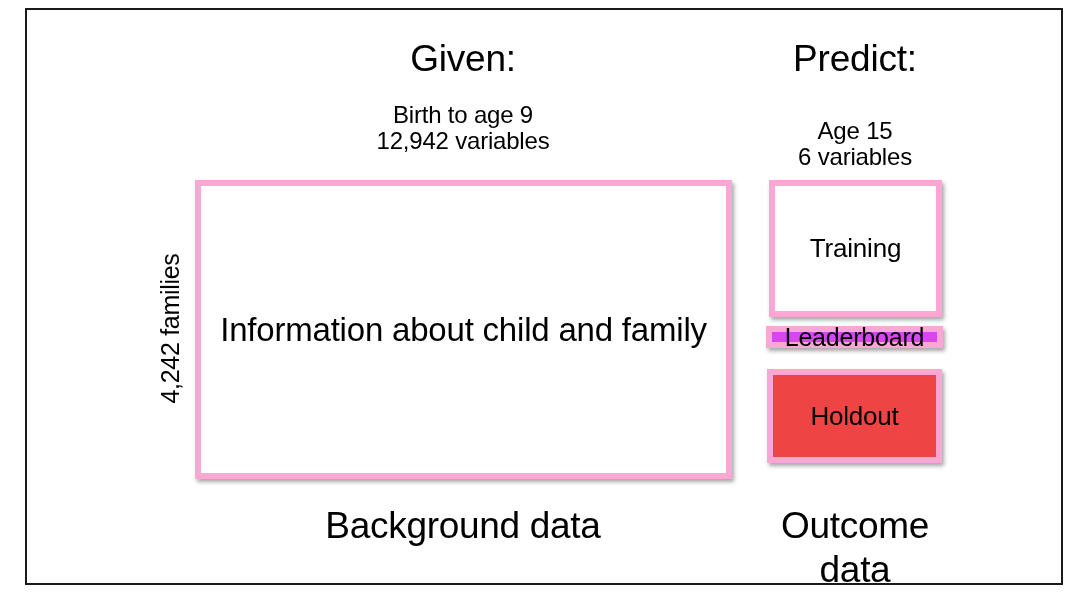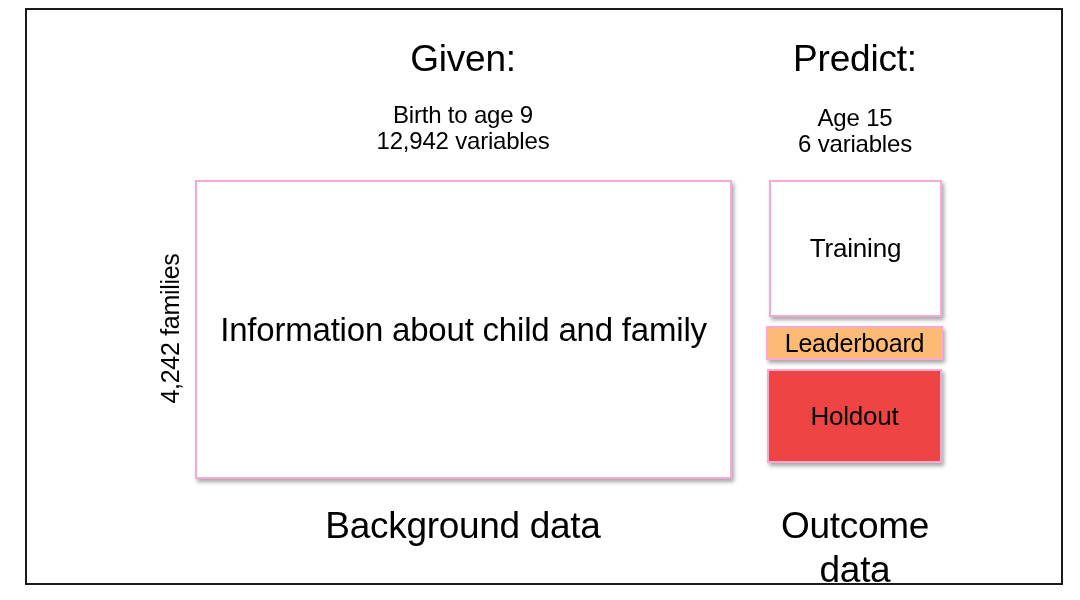--- a/index.html
+++ b/index.html
@@ -56,41 +56,41 @@
     top: 30px;
     width: 400px;
   }
   #given-head .sub { margin-top: 23px; }
 
   #predict-head {
     left: 716px;
     top: 30px;
     width: 224px;
   }
-  #predict-head .sub { margin-top: 26px; }
+  #predict-head .sub { margin-top: 39px; }
 
   
   #families-label {
     position: absolute;
     left: -7px;
     top: 304px;
     width: 300px;
     text-align: center;
     transform: rotate(-90deg);
     transform-origin: center center;
     font-size: 25px;
     white-space: nowrap;
     letter-spacing: -0.3px;
   }
 
   
   .box {
     position: absolute;
     box-sizing: border-box;
-    border: 2px solid #f9a8d4;
+    border: 6px solid #f9a8d4;
     background: #ffffff;
     box-shadow: 2px 3px 4px rgba(0,0,0,0.35);
     display: flex;
     align-items: center;
     justify-content: center;
   }
   .box .box-label {
     font-size: 26px;
     letter-spacing: -0.2px;
     white-space: nowrap;
@@ -108,22 +108,22 @@
     left: 742px;
     top: 170px;
     width: 173px;
     height: 137px;
   }
 
   #leaderboard-box {
     left: 739px;
     top: 316px;
     width: 177px;
-    height: 34px;
-    background: #fdba74;
+    height: 22px;
+    background: #d946ef;
   }
   #leaderboard-box .box-label { font-size: 25px; }
 
   #holdout-box {
     left: 740px;
     top: 359px;
     width: 175px;
     height: 94px;
     background: #ef4444;
   }

